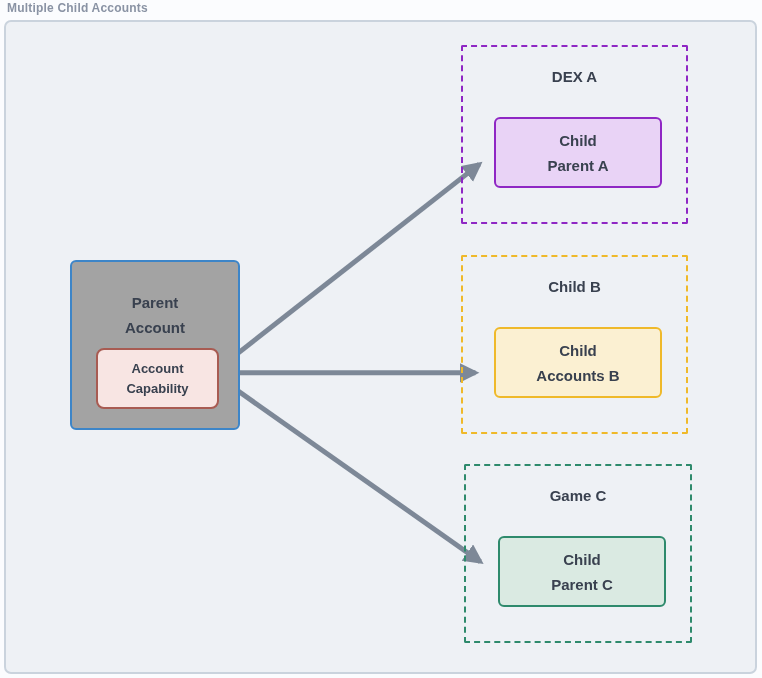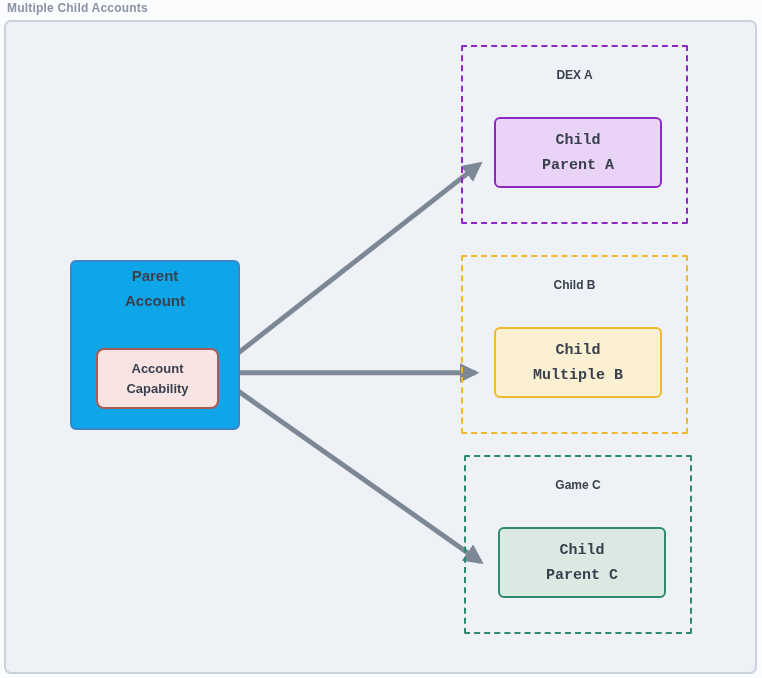--- a/index.html
+++ b/index.html
@@ -27,47 +27,47 @@
 
   .arrows { position: absolute; left: 0; top: 0; width: 100%; height: 100%; pointer-events: none; }
 
   .node {
     position: absolute; display: flex; flex-direction: column; align-items: center;
     color: #39414f; text-align: center;
   }
 
   .parent-box {
     left: 64px; top: 238px; width: 170px; height: 170px;
-    background: #0ea5e9; border: 2px solid #3d85c8; border-radius: 6px;
-    padding-top: 1px;
+    background: #a3a3a3; border: 2px solid #3d85c8; border-radius: 6px;
+    padding-top: 28px;
   }
   .node-label { font-size: 15px; font-weight: 600; line-height: 25px; }
 
   .capability-box {
     position: absolute; left: 24px; top: 86px; width: 123px; height: 61px;
     background: #f8e5e3; border: 2px solid #a85b52; border-radius: 8px;
     display: flex; flex-direction: column; align-items: center; justify-content: center;
   }
   .capability-label { font-size: 13px; font-weight: 600; line-height: 20px; color: #39414f; }
 
   .group {
     position: absolute; border-radius: 2px;
     display: block; text-align: center; color: #39414f;
   }
   .group-a { left: 455px; top: 23px;  width: 227px; height: 179px; border: 2px dashed #8f27c4; }
   .group-b { left: 455px; top: 233px; width: 227px; height: 179px; border: 2px dashed #efb92a; }
-  .group-c { left: 458px; top: 433px; width: 228px; height: 179px; border: 2px dashed #2e8a6c; }
+  .group-c { left: 458px; top: 442px; width: 228px; height: 179px; border: 2px dashed #2e8a6c; }
   .group-label {
     position: absolute; left: 0; right: 0; top: 21px;
-    font-size: 12px; font-weight: 600; color: #39414f;
+    font-size: 15px; font-weight: 600; color: #39414f;
   }
 
   .child-box {
     position: absolute; width: 168px; height: 71px; border-radius: 6px;
-    display: flex; flex-direction: column; align-items: center; justify-content: center; font-family: Liberation Mono, monospace;
+    display: flex; flex-direction: column; align-items: center; justify-content: center;
   }
   .child-a { left: 31px; top: 70px; background: #e9d3f6; border: 2px solid #8f27c4; }
   .child-b { left: 31px; top: 70px; background: #fbf0d2; border: 2px solid #efb92a; }
   .child-c { left: 32px; top: 70px; background: #daeae2; border: 2px solid #2e8a6c; }
   .child-label { font-size: 15px; font-weight: 600; line-height: 25px; color: #39414f; }
 </style>
 </head>
 <body>
 
 <div class="stage">
@@ -103,21 +103,21 @@
       <div class="child-box child-a">
         <div class="child-label">Child</div>
         <div class="child-label">Parent A</div>
       </div>
     </div>
 
     <div class="group group-b">
       <div class="group-label">Child B</div>
       <div class="child-box child-b">
         <div class="child-label">Child</div>
-        <div class="child-label">Multiple B</div>
+        <div class="child-label">Accounts B</div>
       </div>
     </div>
 
     <div class="group group-c">
       <div class="group-label">Game C</div>
       <div class="child-box child-c">
         <div class="child-label">Child</div>
         <div class="child-label">Parent C</div>
       </div>
     </div>

